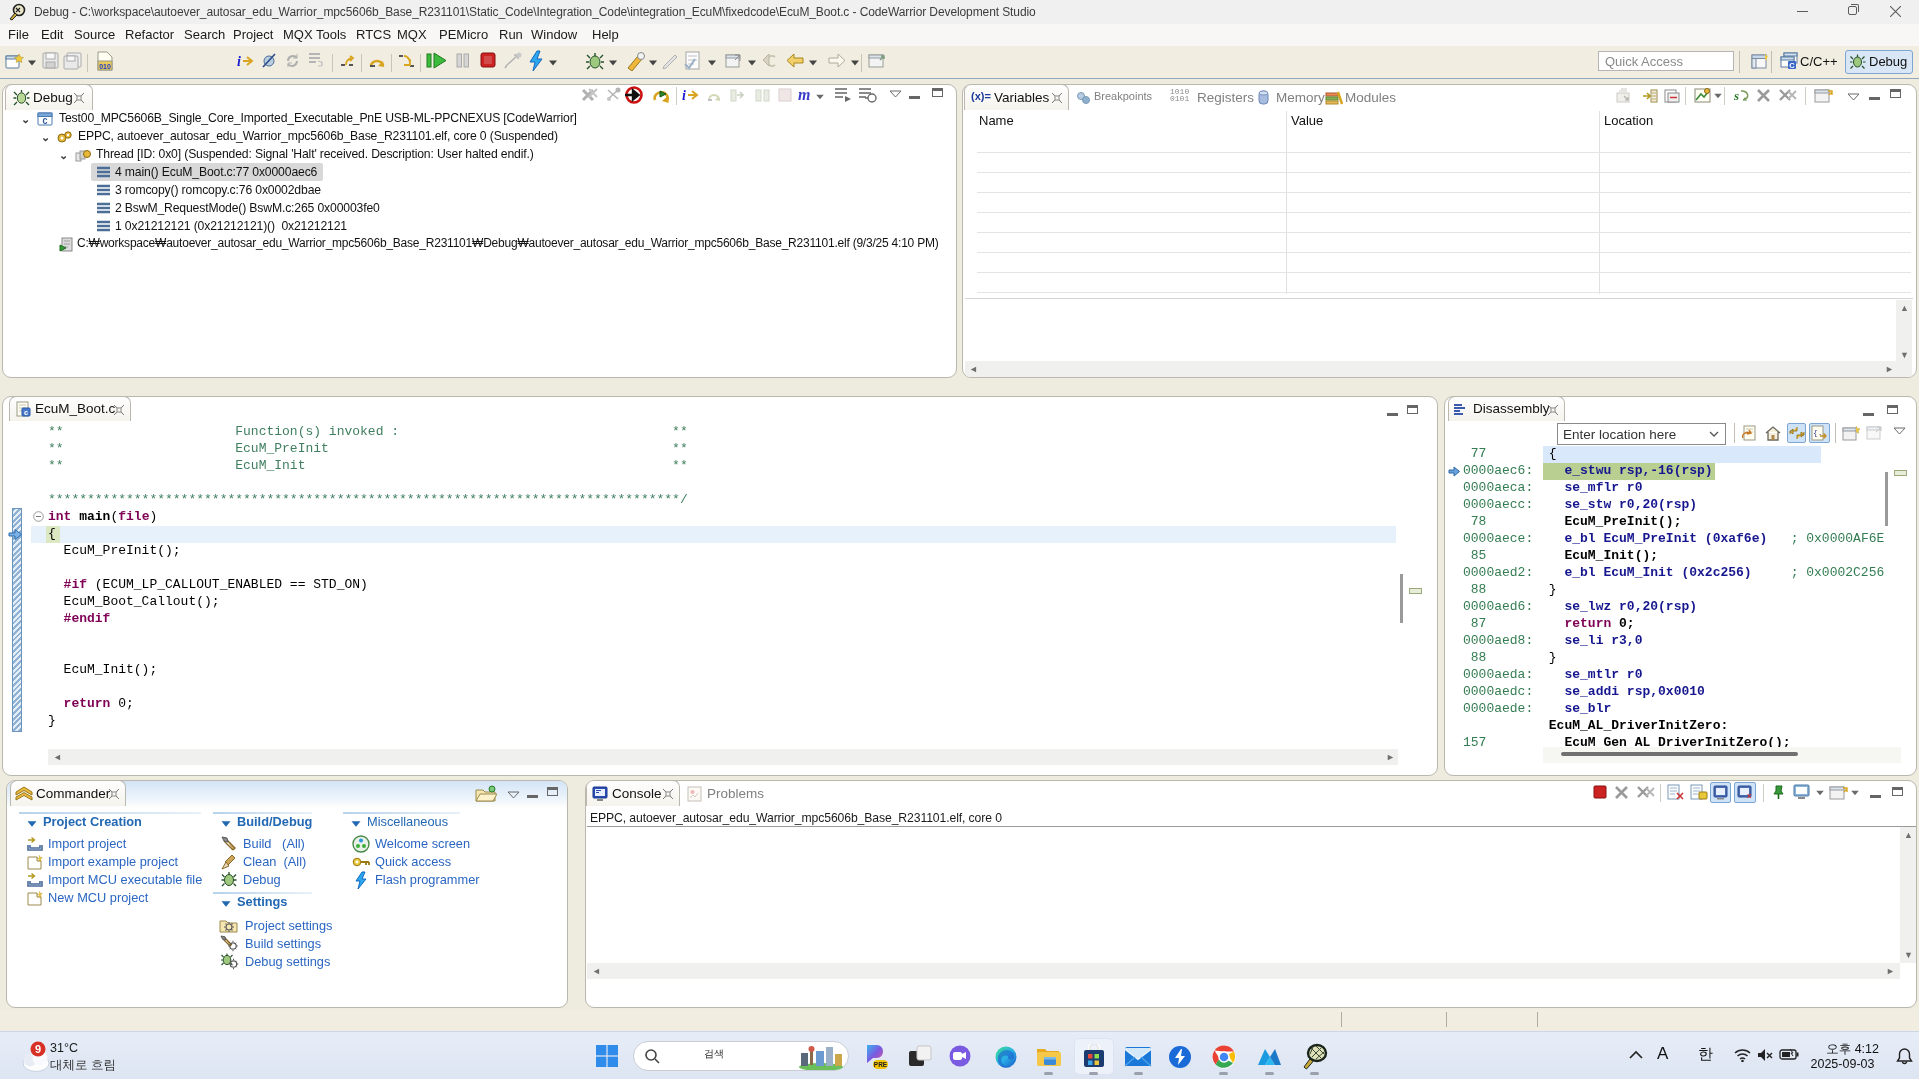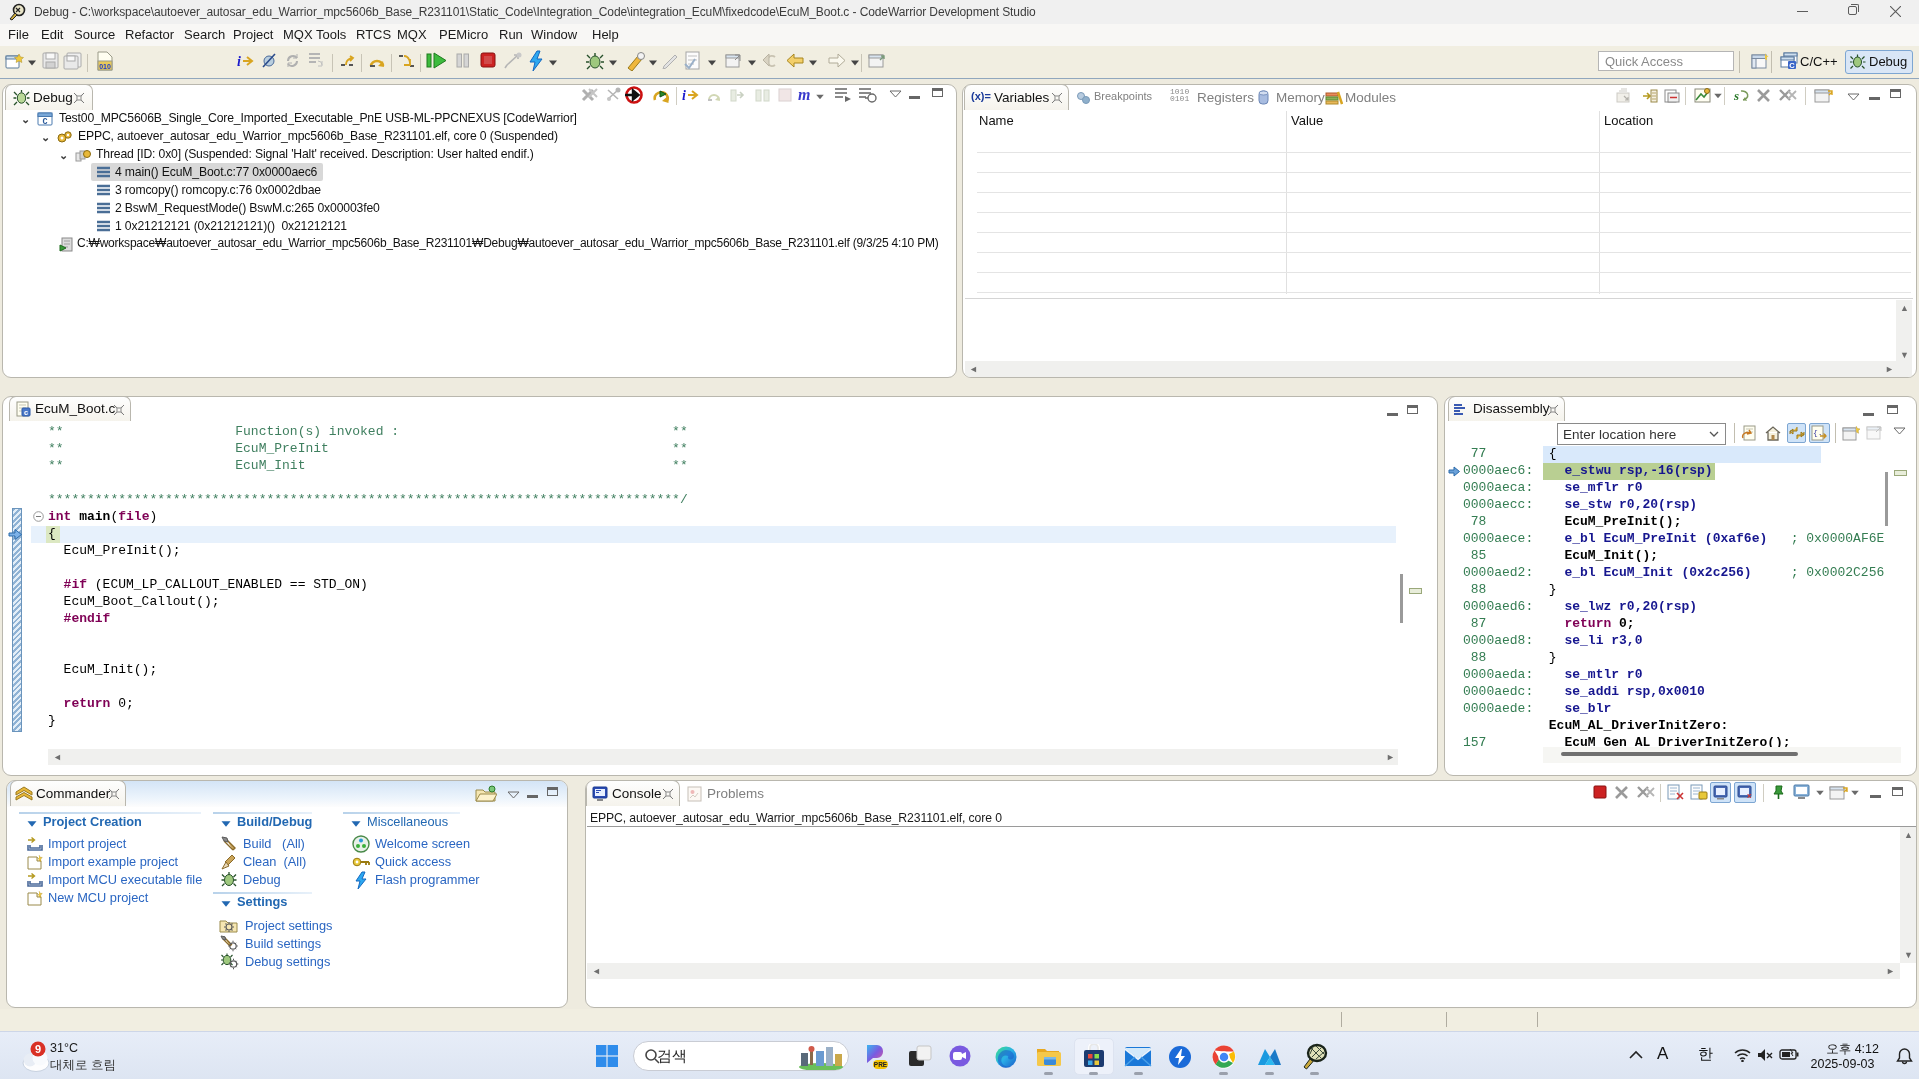--- a/index.html
+++ b/index.html
@@ -742,21 +742,21 @@
       <rect x="0" y="0" width="10.4" height="10.4" fill="#2f8ceb"></rect>
       <rect x="11.6" y="0" width="10.4" height="10.4" fill="#2f8ceb"></rect>
       <rect x="0" y="11.6" width="10.4" height="10.4" fill="#2f8ceb"></rect>
       <rect x="11.6" y="11.6" width="10.4" height="10.4" fill="#2f8ceb"></rect>
     </svg>
  <div class="abs" style="left:633px;top:9px;width:216px;height:30px;background:#fff;border:1px solid #c9ccd4;border-radius:15px"></div>
  <svg class="abs" style="left:644px;top:16px" width="16" height="16">
       <circle cx="7" cy="7" r="5" fill="none" stroke="#444" stroke-width="1.6"></circle>
       <path d="M11 11 l4 4" stroke="#444" stroke-width="1.6"></path>
     </svg>
- <div class="abs" style="left:657px;top:15px;font-size:15px;color:#222">검색</div>
+ <div class="abs" style="left:704px;top:15px;font-size:10px;color:#222">검색</div>
  <svg class="abs" style="left:797px;top:11px" width="48" height="27">
       <ellipse cx="24" cy="24" rx="22" ry="4" fill="#6abf5a"></ellipse>
       <rect x="4" y="10" width="7" height="13" fill="#5a6a7a"></rect>
       <rect x="13" y="5" width="3" height="17" fill="#8a6a4a"></rect>
       <circle cx="14.5" cy="6" r="3" fill="#d05a4a"></circle>
       <rect x="19" y="8" width="8" height="15" fill="#6a9ad0"></rect>
       <rect x="29" y="4" width="7" height="19" fill="#9ab0c8"></rect>
       <rect x="38" y="11" width="7" height="12" fill="#caa84a"></rect>
     </svg>
  <svg class="abs" style="left:862px;top:10px" width="26" height="28">

